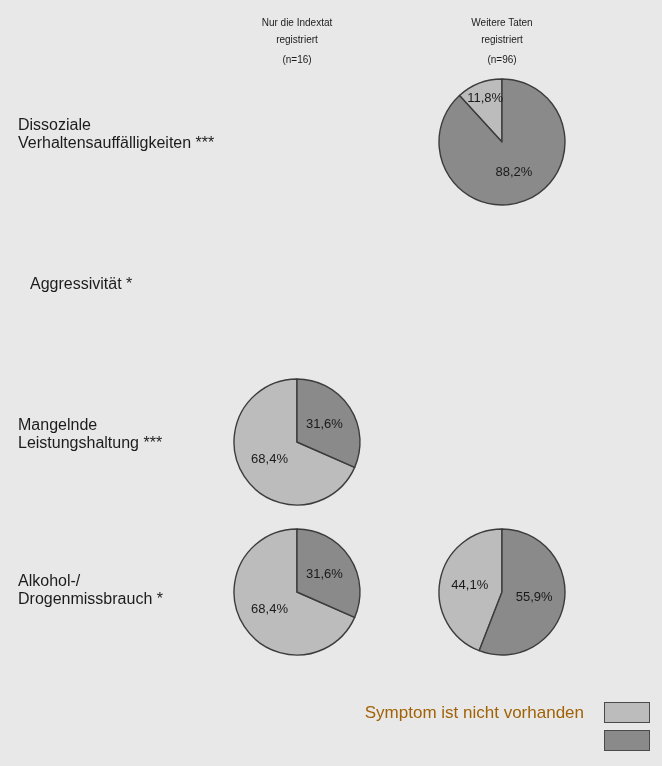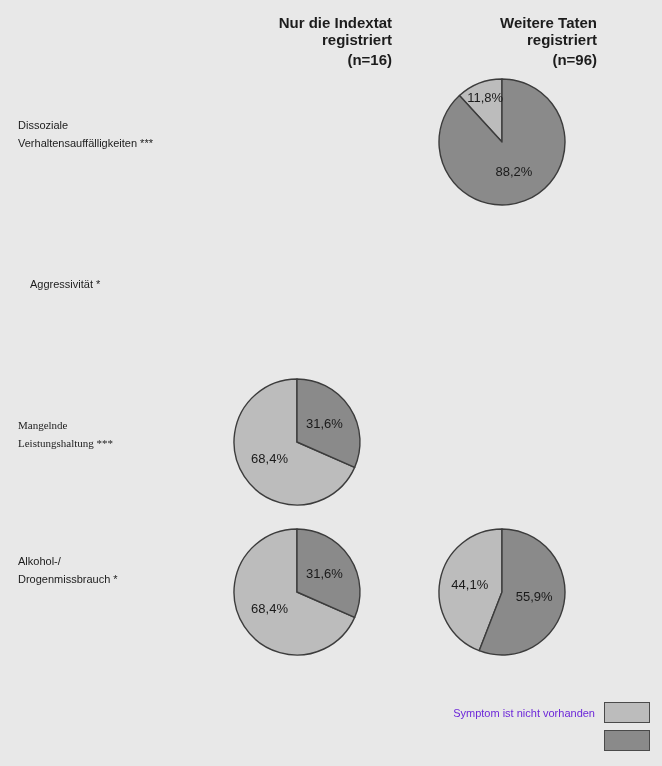--- a/index.html
+++ b/index.html
@@ -17,35 +17,34 @@
   }
   #figure {
     position: absolute;
     inset: 0;
   }
 
   
   .col-header {
     position: absolute;
     width: 190px;
-    text-align: right;
-    font-size: 15px;
+    text-align: center;
+    font-size: 10px;
     line-height: 17px;
     color: #1c1c1c;
-    font-weight: bold;
   }
   .col-header .hl { display: block; }
   .col-header .n  { display: block; margin-top: 3px; }
 
   
   .row-label {
     position: absolute;
     left: 18px;
     width: 215px;
-    font-size: 11px;
+    font-size: 16px;
     line-height: 18px;
     color: #1c1c1c;
     text-align: left;
   }
   .row-label .ll { display: block; white-space: nowrap; }
 
   
   .pie-cell {
     position: absolute;
     width: 132px;
@@ -66,23 +65,23 @@
     right: 12px;
     width: 420px;
   }
   .legend-row {
     display: flex;
     align-items: center;
     justify-content: flex-end;
     margin-bottom: 7px;
   }
   .legend-text {
-    font-size: 11px;
-    color: #6d28d9;
-    margin-right: 9px;
+    font-size: 17px;
+    color: #a16207;
+    margin-right: 20px;
     white-space: nowrap;
   }
   .legend-swatch {
     width: 46px;
     height: 21px;
     border: 1px solid #4a4a4a;
     box-sizing: border-box;
   }
 </style>
 </head>
@@ -102,25 +101,25 @@
     <span class="n">(n=96)</span>
   </div>
 
   <div class="row-label" style="top:116px;">
     <span class="ll">Dissoziale</span>
     <span class="ll">Verhaltensauffälligkeiten ***</span>
   </div>
   <div class="row-label" style="top:275px;margin-left:12px;">
     <span class="ll">Aggressivität *</span>
   </div>
-  <div class="row-label" style="top:416px;font-family:Liberation Serif, serif;">
+  <div class="row-label" style="top:416px;">
     <span class="ll">Mangelnde</span>
     <span class="ll">Leistungshaltung ***</span>
   </div>
-  <div class="row-label" style="top:552px;">
+  <div class="row-label" style="top:572px;">
     <span class="ll">Alkohol-/</span>
     <span class="ll">Drogenmissbrauch *</span>
   </div>
 
   <div class="pie-cell" id="pie-0-1" style="left:436px; top:76px;">
       <svg class="pie-svg" viewBox="0 0 132 132">
         <path d="M 66 66 L 23.454 19.537 A 63 63 0 0 1 66.000 3.000 Z" fill="#bcbcbc" stroke="#3c3c3c" stroke-width="1.4" stroke-linejoin="round"></path>
         <path d="M 66 66 L 66.000 3.000 A 63 63 0 1 1 23.454 19.537 Z" fill="#8a8a8a" stroke="#3c3c3c" stroke-width="1.4" stroke-linejoin="round"></path>
         <text class="slice-label" x="49.11" y="22.55">11,8%</text>
         <text class="slice-label" x="77.87" y="96.53">88,2%</text>

